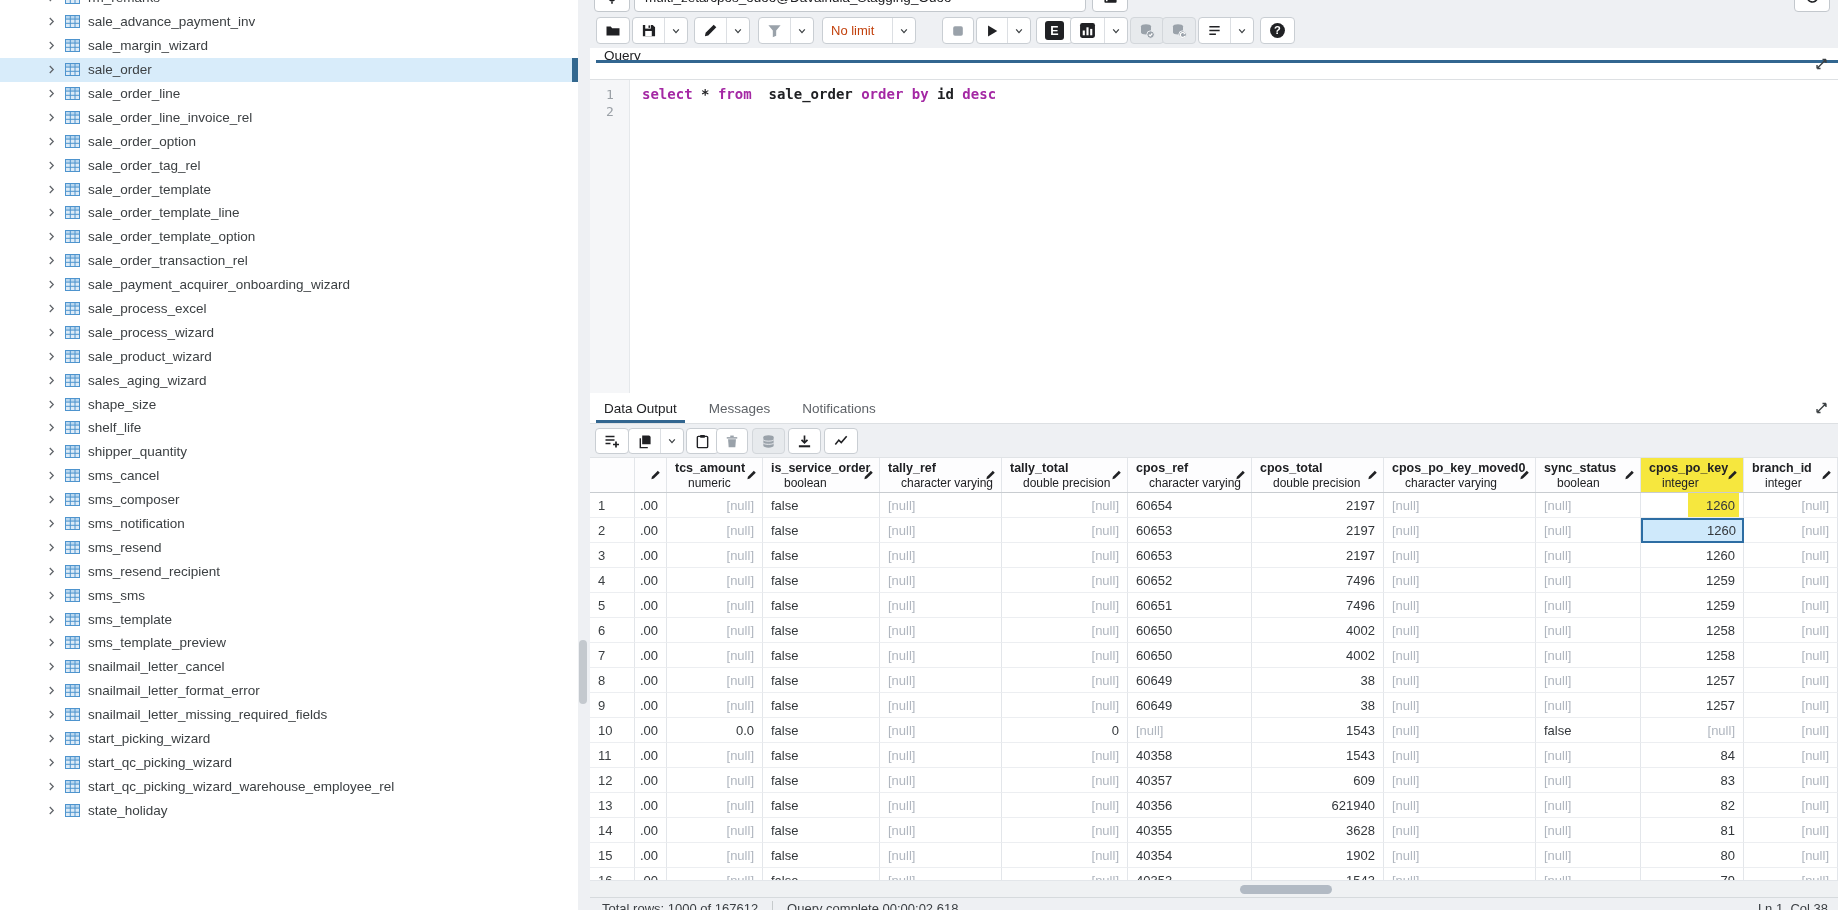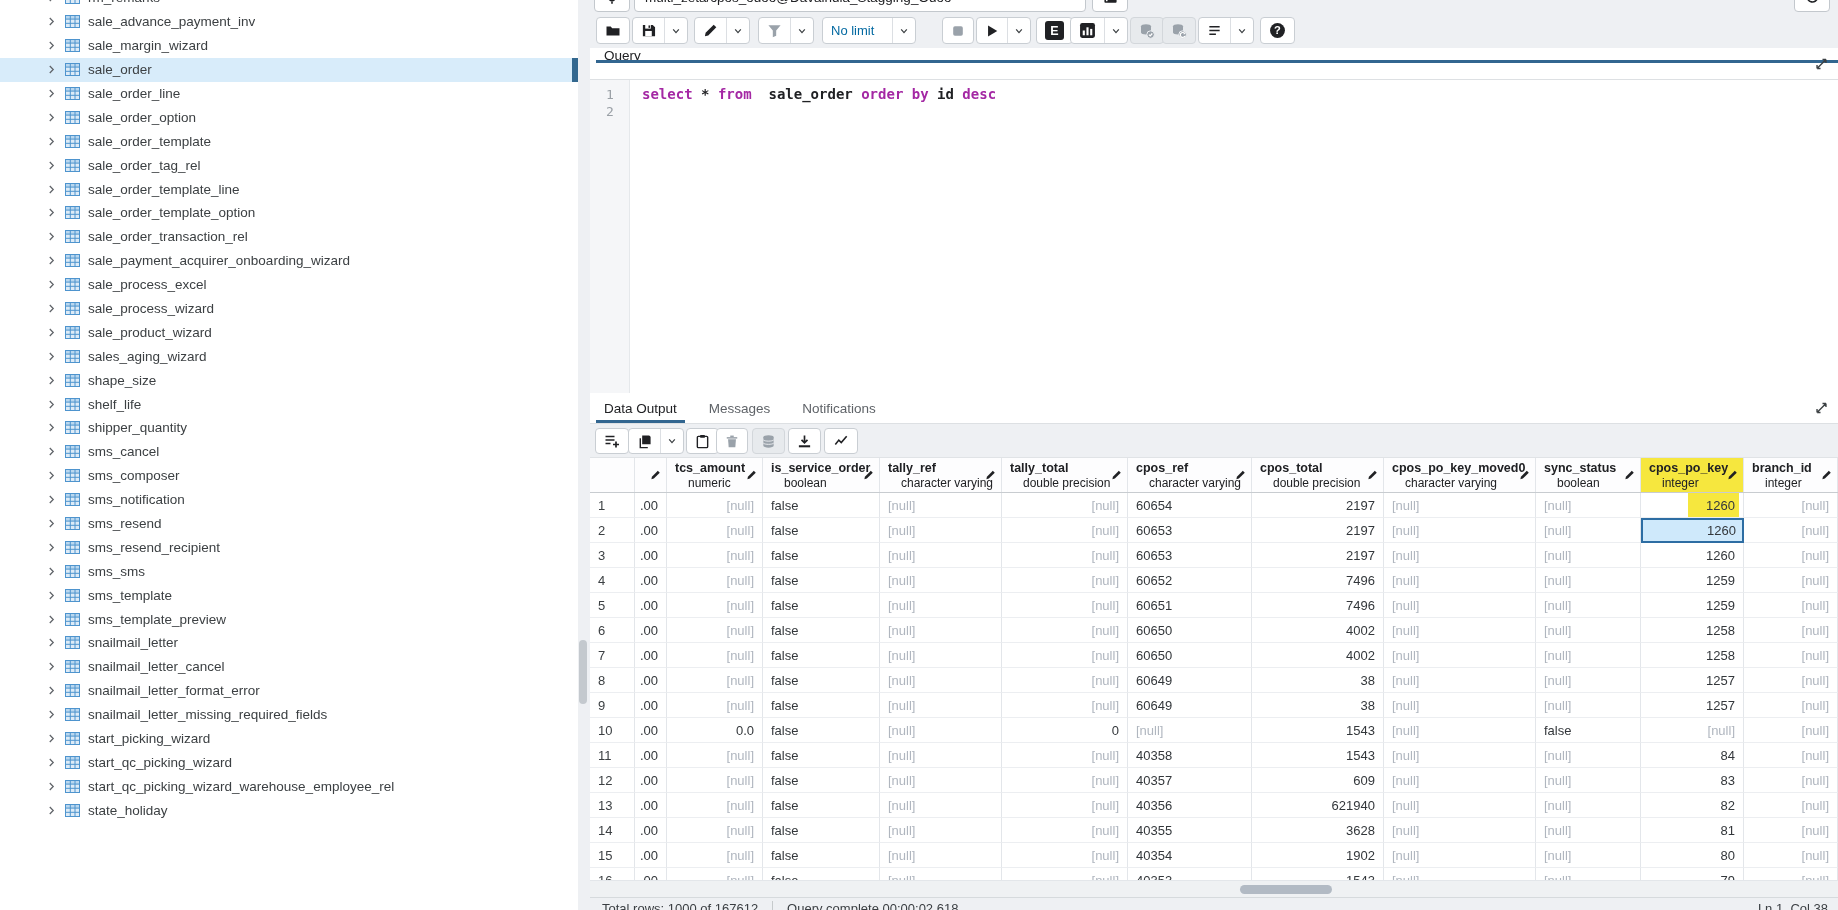--- a/index.html
+++ b/index.html
@@ -36,21 +36,21 @@
 
   
   #qtoolbar { position:absolute; left:0; top:14px; width:100%; height:34px; background:#eef0f3; }
   .tgroup { position:absolute; top:3px; height:27px; background:#fff; border:1px solid #c9ced3; border-radius:4px;
     display:flex; align-items:stretch; overflow:hidden; }
   .tgroup.dim { background:#e7eaed; border-color:#d3d7db; }
   .tbtn { display:flex; align-items:center; justify-content:center; padding:0 8px; cursor:pointer; color:#202124; }
   .tbtn.caretbtn { padding:0 6px; border-left:1px solid #dcdfe3; color:#3c4043; }
   .tgroup > .tbtn:first-child.caretbtn, .tgroup.nosep .caretbtn { border-left:none; }
   .tbtn.disabled { color:#9aa2aa; cursor:default; }
-  .tlabel { font-size:13px; color:#0369a1; padding-right:10px; }
+  .tlabel { font-size:13px; color:#c2410c; padding-right:10px; }
   .darkglyph { width:19px; height:19px; background:#202124; color:#fff; border-radius:3px; font-weight:bold;
     font-size:12.5px; display:flex; align-items:center; justify-content:center; }
 
   
   .tabbar { position:absolute; left:0; width:100%; background:#fff; border-bottom:1px solid #dde0e3; display:flex;
     align-items:stretch; padding-left:12px; gap:28px; }
   #query-tabbar { top:48px; height:32px;flex-direction:column; }
   #out-tabbar { top:393px; height:31px; }
   .tab { font-size:13.5px; color:#5f6368; display:flex; align-items:center; position:relative; cursor:pointer; padding:0 2px; }
   .tab.active { color:#202124; }
@@ -181,65 +181,80 @@
             <path d="M5.5 3l5 5-5 5" fill="none" stroke="#5f6368" stroke-width="1.8"></path>
           </svg>
         </span>
         <span class="icon">
           <svg width="15" height="13" viewBox="0 0 15 13">
             <rect x="0.5" y="0.5" width="14" height="12" fill="#ddebf7" stroke="#4e94ce"></rect>
             <rect x="0.5" y="0.5" width="14" height="3.6" fill="#b9d7ef" stroke="#4e94ce"></rect>
             <path d="M5.3 0.5v12M10 0.5v12M0.5 8.3h14" stroke="#4e94ce" fill="none"></path>
           </svg>
         </span>
+        <span class="tree-label">sale_order_line_invoice_rel</span>
+      </div>
+      <div class="tree-item">
+        <span class="icon">
+          <svg width="11" height="11" viewBox="0 0 16 16">
+            <path d="M5.5 3l5 5-5 5" fill="none" stroke="#5f6368" stroke-width="1.8"></path>
+          </svg>
+        </span>
+        <span class="icon">
+          <svg width="15" height="13" viewBox="0 0 15 13">
+            <rect x="0.5" y="0.5" width="14" height="12" fill="#ddebf7" stroke="#4e94ce"></rect>
+            <rect x="0.5" y="0.5" width="14" height="3.6" fill="#b9d7ef" stroke="#4e94ce"></rect>
+            <path d="M5.3 0.5v12M10 0.5v12M0.5 8.3h14" stroke="#4e94ce" fill="none"></path>
+          </svg>
+        </span>
         <span class="tree-label">sale_order_option</span>
       </div>
       <div class="tree-item">
         <span class="icon">
           <svg width="11" height="11" viewBox="0 0 16 16">
             <path d="M5.5 3l5 5-5 5" fill="none" stroke="#5f6368" stroke-width="1.8"></path>
           </svg>
         </span>
         <span class="icon">
           <svg width="15" height="13" viewBox="0 0 15 13">
             <rect x="0.5" y="0.5" width="14" height="12" fill="#ddebf7" stroke="#4e94ce"></rect>
             <rect x="0.5" y="0.5" width="14" height="3.6" fill="#b9d7ef" stroke="#4e94ce"></rect>
             <path d="M5.3 0.5v12M10 0.5v12M0.5 8.3h14" stroke="#4e94ce" fill="none"></path>
           </svg>
         </span>
+        <span class="tree-label">sale_order_tag_rel</span>
+      </div>
+      <div class="tree-item">
+        <span class="icon">
+          <svg width="11" height="11" viewBox="0 0 16 16">
+            <path d="M5.5 3l5 5-5 5" fill="none" stroke="#5f6368" stroke-width="1.8"></path>
+          </svg>
+        </span>
+        <span class="icon">
+          <svg width="15" height="13" viewBox="0 0 15 13">
+            <rect x="0.5" y="0.5" width="14" height="12" fill="#ddebf7" stroke="#4e94ce"></rect>
+            <rect x="0.5" y="0.5" width="14" height="3.6" fill="#b9d7ef" stroke="#4e94ce"></rect>
+            <path d="M5.3 0.5v12M10 0.5v12M0.5 8.3h14" stroke="#4e94ce" fill="none"></path>
+          </svg>
+        </span>
         <span class="tree-label">sale_order_template</span>
       </div>
       <div class="tree-item">
         <span class="icon">
           <svg width="11" height="11" viewBox="0 0 16 16">
             <path d="M5.5 3l5 5-5 5" fill="none" stroke="#5f6368" stroke-width="1.8"></path>
           </svg>
         </span>
         <span class="icon">
           <svg width="15" height="13" viewBox="0 0 15 13">
             <rect x="0.5" y="0.5" width="14" height="12" fill="#ddebf7" stroke="#4e94ce"></rect>
             <rect x="0.5" y="0.5" width="14" height="3.6" fill="#b9d7ef" stroke="#4e94ce"></rect>
             <path d="M5.3 0.5v12M10 0.5v12M0.5 8.3h14" stroke="#4e94ce" fill="none"></path>
           </svg>
         </span>
-        <span class="tree-label">sale_order_tag_rel</span>
-      </div>
-      <div class="tree-item">
-        <span class="icon">
-          <svg width="11" height="11" viewBox="0 0 16 16">
-            <path d="M5.5 3l5 5-5 5" fill="none" stroke="#5f6368" stroke-width="1.8"></path>
-          </svg>
-        </span>
-        <span class="icon">
-          <svg width="15" height="13" viewBox="0 0 15 13">
-            <rect x="0.5" y="0.5" width="14" height="12" fill="#ddebf7" stroke="#4e94ce"></rect>
-            <rect x="0.5" y="0.5" width="14" height="3.6" fill="#b9d7ef" stroke="#4e94ce"></rect>
-            <path d="M5.3 0.5v12M10 0.5v12M0.5 8.3h14" stroke="#4e94ce" fill="none"></path>
-          </svg>
-        </span>
         <span class="tree-label">sale_order_template_line</span>
       </div>
       <div class="tree-item">
         <span class="icon">
           <svg width="11" height="11" viewBox="0 0 16 16">
             <path d="M5.5 3l5 5-5 5" fill="none" stroke="#5f6368" stroke-width="1.8"></path>
           </svg>
         </span>
         <span class="icon">
           <svg width="15" height="13" viewBox="0 0 15 13">
@@ -497,35 +512,20 @@
           </svg>
         </span>
         <span class="icon">
           <svg width="15" height="13" viewBox="0 0 15 13">
             <rect x="0.5" y="0.5" width="14" height="12" fill="#ddebf7" stroke="#4e94ce"></rect>
             <rect x="0.5" y="0.5" width="14" height="3.6" fill="#b9d7ef" stroke="#4e94ce"></rect>
             <path d="M5.3 0.5v12M10 0.5v12M0.5 8.3h14" stroke="#4e94ce" fill="none"></path>
           </svg>
         </span>
         <span class="tree-label">sms_template_preview</span>
-      </div>
-      <div class="tree-item">
-        <span class="icon">
-          <svg width="11" height="11" viewBox="0 0 16 16">
-            <path d="M5.5 3l5 5-5 5" fill="none" stroke="#5f6368" stroke-width="1.8"></path>
-          </svg>
-        </span>
-        <span class="icon">
-          <svg width="15" height="13" viewBox="0 0 15 13">
-            <rect x="0.5" y="0.5" width="14" height="12" fill="#ddebf7" stroke="#4e94ce"></rect>
-            <rect x="0.5" y="0.5" width="14" height="3.6" fill="#b9d7ef" stroke="#4e94ce"></rect>
-            <path d="M5.3 0.5v12M10 0.5v12M0.5 8.3h14" stroke="#4e94ce" fill="none"></path>
-          </svg>
-        </span>
-        <span class="tree-label">snailmail_letter</span>
       </div>
       <div class="tree-item">
         <span class="icon">
           <svg width="11" height="11" viewBox="0 0 16 16">
             <path d="M5.5 3l5 5-5 5" fill="none" stroke="#5f6368" stroke-width="1.8"></path>
           </svg>
         </span>
         <span class="icon">
           <svg width="15" height="13" viewBox="0 0 15 13">
             <rect x="0.5" y="0.5" width="14" height="12" fill="#ddebf7" stroke="#4e94ce"></rect>

